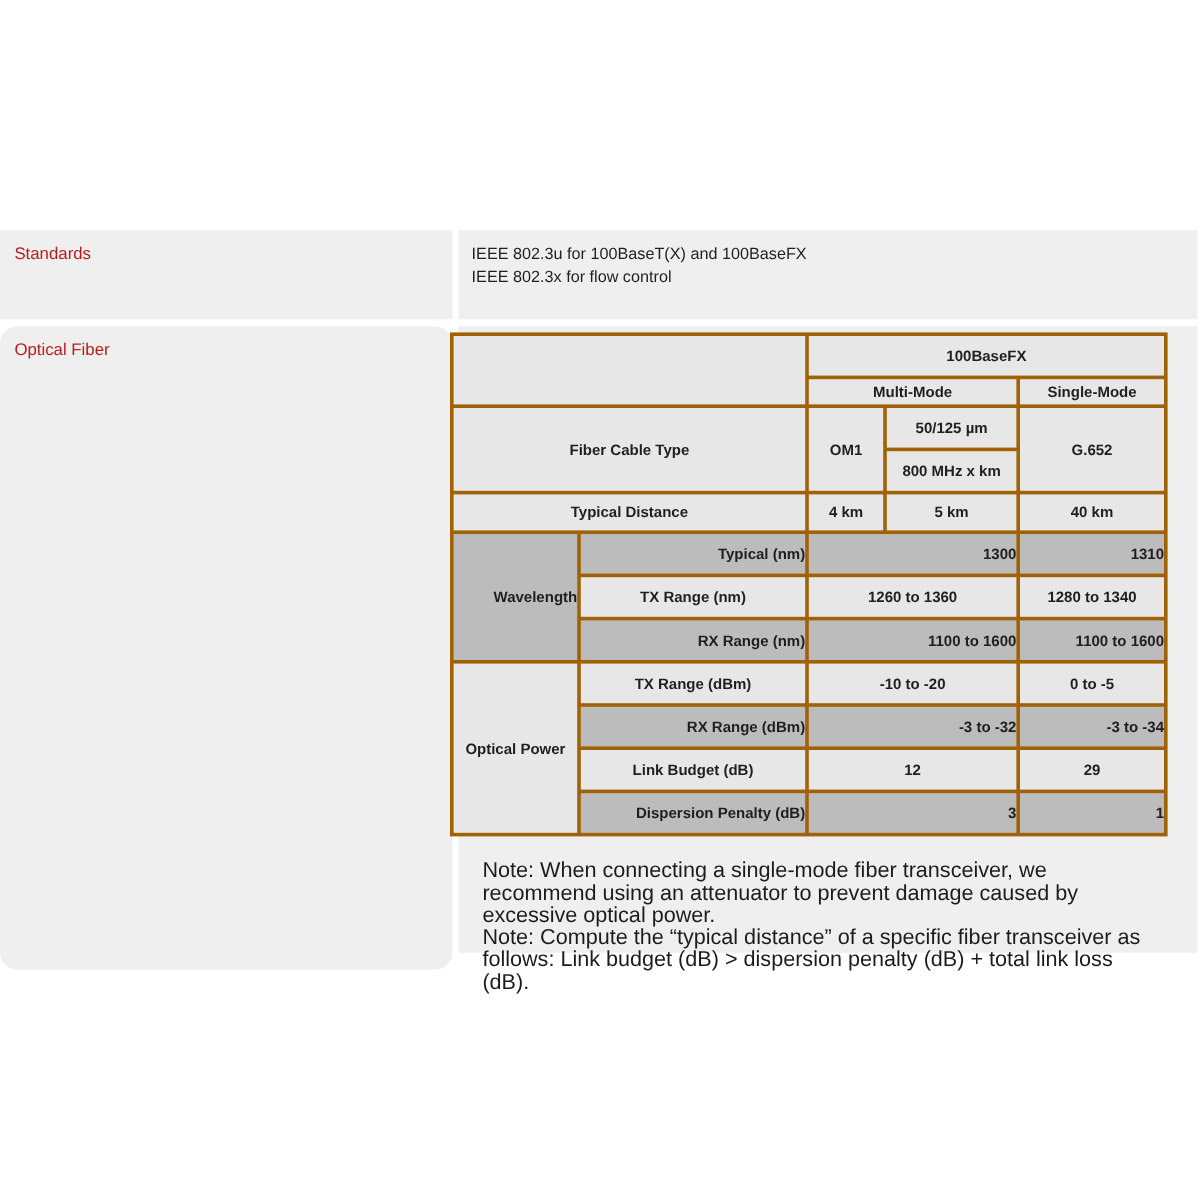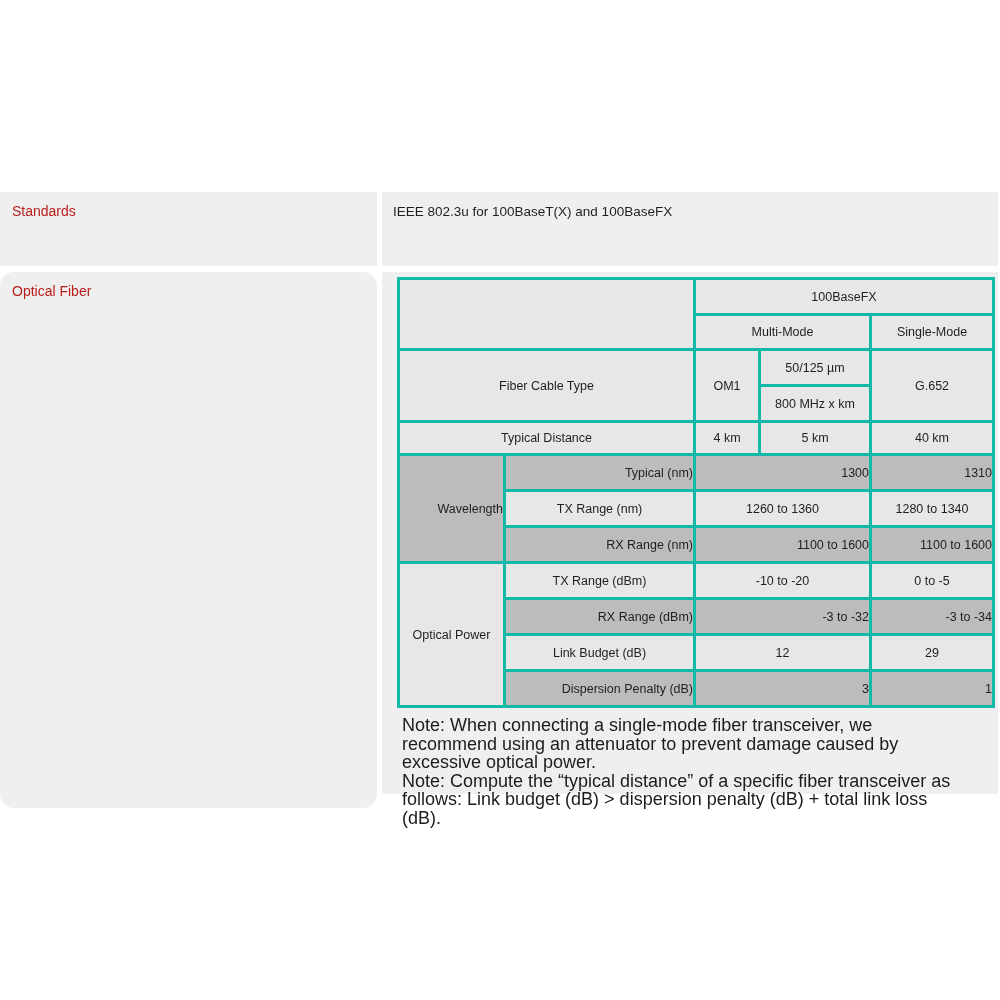--- a/index.html
+++ b/index.html
@@ -18,29 +18,30 @@
   .band-label{padding:11px 0 0 12px;font-size:14px;color:#b91c1c;}
 
   
   .panel-right{position:absolute;left:382px;width:616px;background:var(--panel);}
   .panel-right.standards{top:192px;height:74px;}
   .panel-right.fiber{top:272px;height:522px;}
   .standards-lines{padding:10px 0 0 11px;font-size:13.5px;line-height:19px;}
 
   
   table.fiber{
-    position:absolute;left:397px;top:277px;width:598px;
+    position:absolute;left:375px;top:277px;width:598px;
     border-collapse:separate;border-spacing:3px;table-layout:fixed;
-    background:#14b8a6;
+    background:#a16207;
+    font-weight:bold;
   }
   table.fiber td{
     height:33px;padding:0;text-align:center;vertical-align:middle;
     font-size:12.5px;color:var(--text);background:var(--row-light);
   }
-  tr.h32 td{height:32px;}
+  tr.h32 td{height:21px;}
   tr.h30 td{height:30px;margin-left:38px;}
   td.teal{background:var(--teal);color:#fff;}
   tr.rdark td{background:var(--row-dark);text-align:right;}
   tr.rlight td{background:var(--row-light);}
   td.cell-dark{background:var(--row-dark) !important;}
   td.cell-light{background:var(--row-light) !important;}
   td.param{text-align:left;padding-left:10px;}
 
   
   .notes{
@@ -53,20 +54,21 @@
 <body>
 
 <div class="page">
 
   <div class="band-left standards">
     <div class="band-label">Standards</div>
   </div>
   <div class="panel-right standards">
     <div class="standards-lines">
       <div>IEEE 802.3u for 100BaseT(X) and 100BaseFX</div>
+      <div>IEEE 802.3x for flow control</div>
     </div>
   </div>
 
   <div class="band-left fiber">
     <div class="band-label">Optical Fiber</div>
   </div>
   <div class="panel-right fiber">
     <div class="notes">
       <p>Note: When connecting a single-mode fiber transceiver, we recommend using an attenuator to prevent damage caused by excessive optical power.</p>
       <p>Note: Compute the “typical distance” of a specific fiber transceiver as follows: Link budget (dB) &gt; dispersion penalty (dB) + total link loss (dB).</p>

